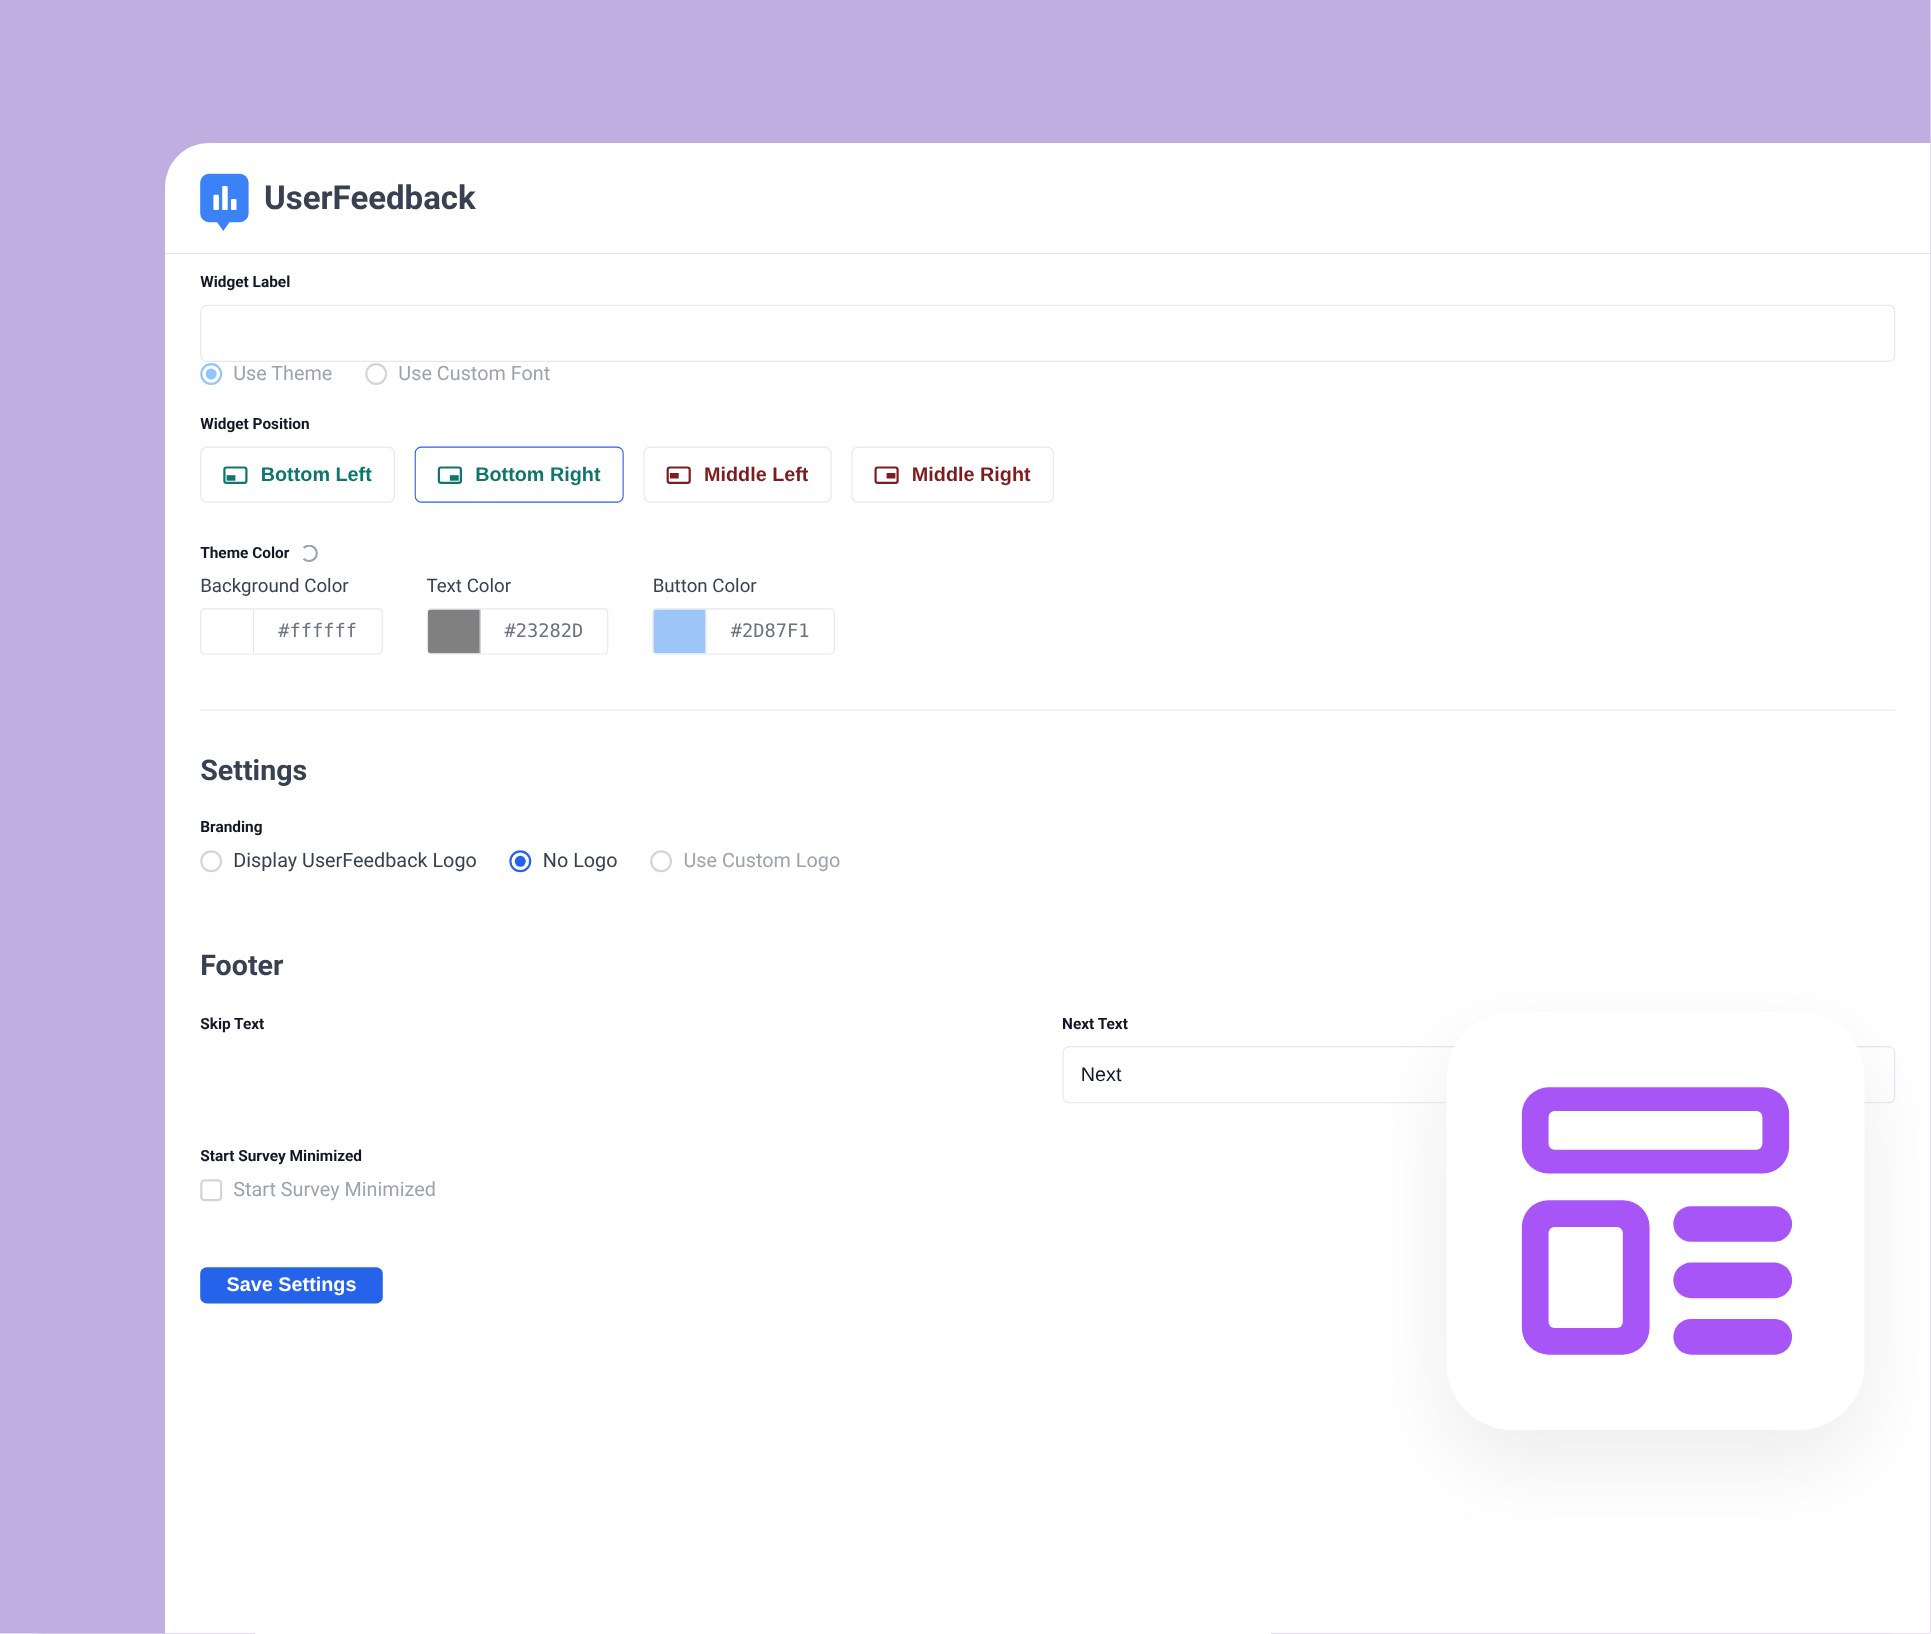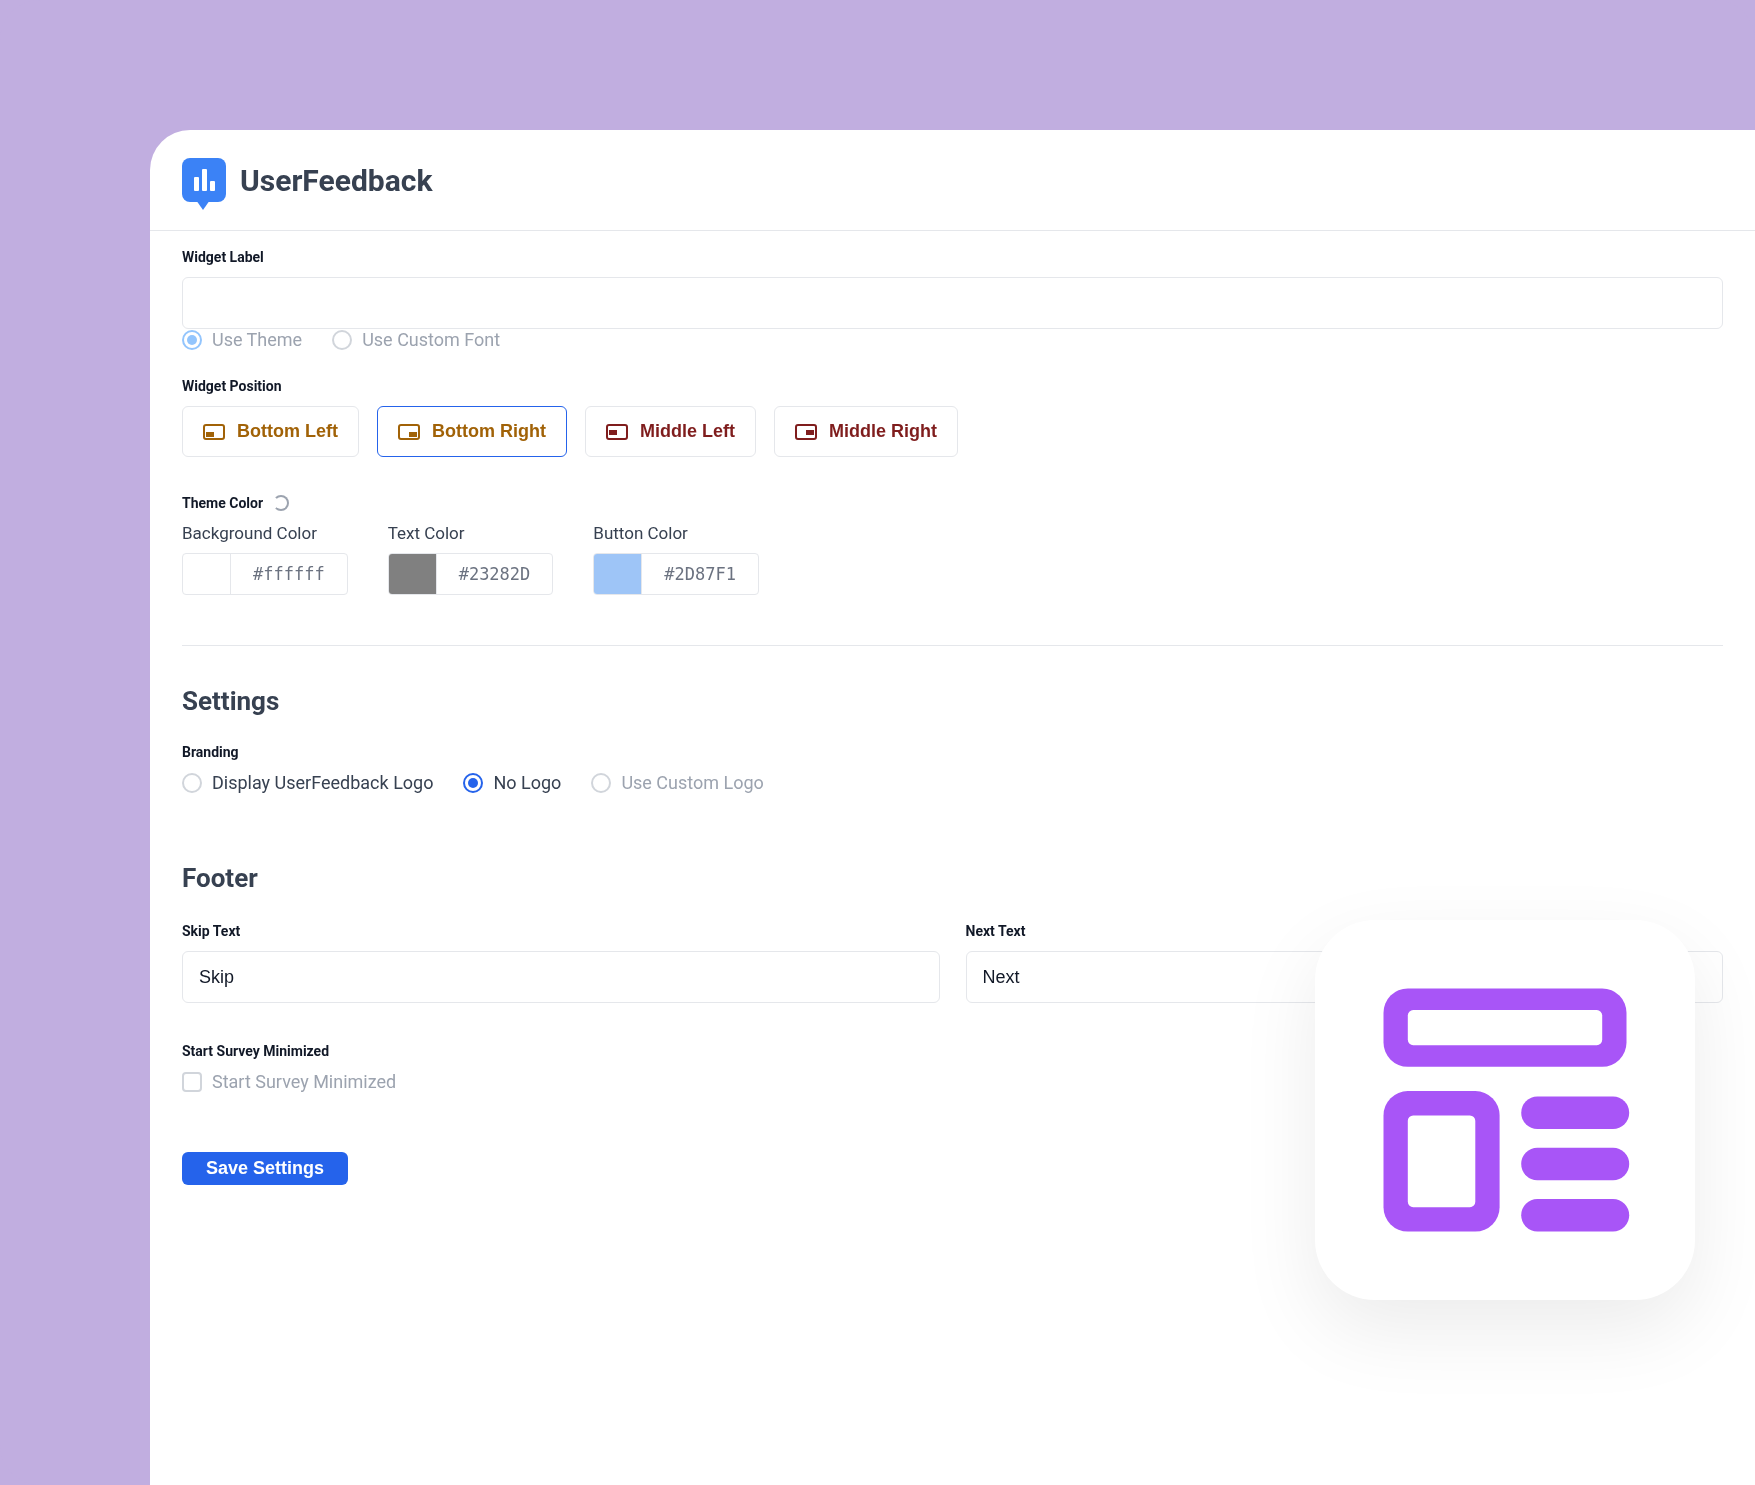--- a/index.html
+++ b/index.html
@@ -144,21 +144,21 @@
       display: flex;
       align-items: center;
       gap: 12px;
       padding: 14px 20px;
       border: 1px solid #e5e7eb;
       border-radius: 6px;
       background: #fff;
       cursor: pointer;
       font-size: 18px;
       font-weight: 700;
-      color: #a16207;
+      color: #0f766e;
     }
     .position-btn.muted { color: #7f1d1d; font-weight: 600; }
     .position-btn.selected {
       border-color: #2563eb;
     }
     .position-icon {
       width: 22px; height: 16px;
       border: 2px solid currentColor;
       border-radius: 3px;
       position: relative;
@@ -375,21 +375,20 @@
           <div class="radio-circle"></div>
           <span class="radio-label muted">Use Custom Logo</span>
         </div>
       </div>
 
       <div class="section-title" style="margin-top:70px">Footer</div>
 
       <div class="two-col">
         <div class="col">
           <div class="field-label" style="margin-top:18px">Skip Text</div>
-          <input class="text-input" value="Skip" style="">
         </div>
         <div class="col">
           <div class="field-label" style="margin-top:18px">Next Text</div>
           <input class="text-input" value="Next" style="">
         </div>
       </div>
 
       <div class="field-label" style="margin-top:40px">Start Survey Minimized</div>
       <div class="check-row">
         <div class="check-item">

